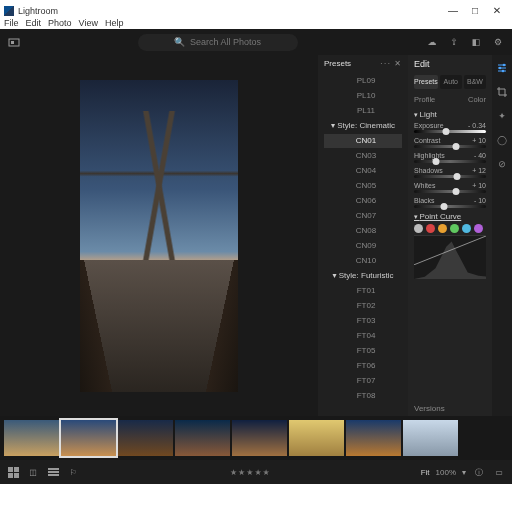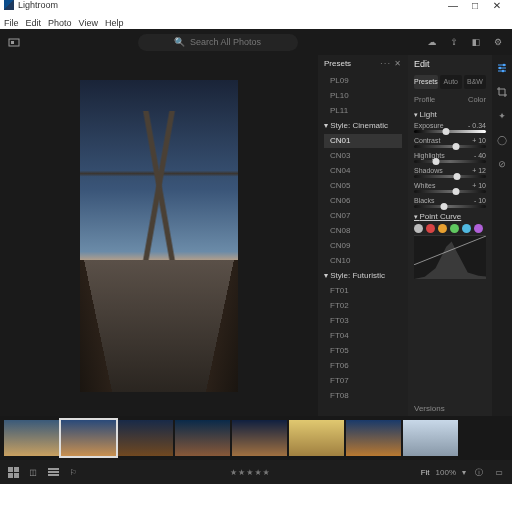--- a/index.html
+++ b/index.html
@@ -1,17 +1,17 @@
 <!DOCTYPE html>
 <html><head>
 <meta charset="utf-8">
 <style>
   * { margin: 0; padding: 0; box-sizing: border-box; font-family: "Segoe UI", Arial, sans-serif; user-select: none; }
   body { width: 512px; height: 512px; background: #fff; overflow: hidden; font-size: 9px; color: #ccc; }
-  .os-title { height: 16px; background: #fff; color: #333; display: flex; align-items: flex-start; padding: 0 4px; }
+  .os-title { height: 16px; background: #fff; color: #333; display: flex; align-items: flex-end; padding: 0 4px; }
   .os-title .logo { width: 10px; height: 10px; background: linear-gradient(135deg,#0a4d8c 50%,#1e3a5f 50%); margin-right: 4px; }
   .os-title .spacer { flex: 1; }
   .os-ctrl { width: 22px; text-align: center; font-size: 10px; color: #333; }
   .menu-bar { height: 13px; background: #fff; color: #333; padding: 0 4px; display: flex; gap: 7px; align-items: center; }
   .app { position: relative; height: 455px; background: #1a1a1a; }
   .toolbar { height: 26px; background: #1a1a1a; display: flex; align-items: center; padding: 0 6px; gap: 6px; }
   .toolbar .home { width: 16px; height: 16px; display:flex; align-items:center; justify-content:center; color:#999;}
   .toolbar .search { flex: 0 0 160px; margin-left: 110px; height: 17px; background: #242424; border-radius: 9px; display: flex; align-items: center; justify-content: center; color: #777; gap: 4px; }
   .toolbar .tspacer { flex: 1; }
   .toolbar .ticon { width: 16px; height: 16px; display: flex; align-items:center; justify-content:center; color:#999;}
@@ -27,21 +27,21 @@
      linear-gradient(80deg, transparent 48%, #4a4035 49%, #4a4035 51%, transparent 52%),
      linear-gradient(to bottom, transparent 40%, #3a3530 42%, transparent 44%);
   }
   .persp-l { position:absolute; left:0; top:58%; bottom:0; width:50%;
      background: linear-gradient(78deg, #1a1510 0%, #2a2018 30%, transparent 30%); }
   .persp-r { position:absolute; right:0; top:58%; bottom:0; width:50%;
      background: linear-gradient(-78deg, #1a1510 0%, #2a2018 30%, transparent 30%); }
   .presets { width: 90px; background: #202020; padding: 4px 6px; font-size: 8px; color: #aaa; overflow:hidden;}
   .presets .hdr { display: flex; align-items: center; justify-content: space-between; color: #ddd; margin-bottom: 6px; }
   .presets .hdr .dots { letter-spacing: 1px; color:#888;}
-  .plist { display: flex; flex-direction: column; gap: 1px; }
+  .plist { display: flex; flex-direction: column; gap: 1px; text-align: center; }
   .plist .item { height: 14px; line-height: 14px; padding-left: 6px; color: #888; white-space:nowrap; overflow:hidden;}
   .plist .group { color: #ccc; padding-left: 0;}
   .plist .item.sel { background: #353535; color: #e5e5e5; }
   .edit { width: 84px; background: #232323; padding: 4px 6px; font-size: 8px; color: #bbb; position:relative; overflow:hidden;}
   .edit .title { color: #e5e5e5; font-size: 9px; margin-bottom: 6px; }
   .edit .tabs { display: flex; gap: 2px; margin-bottom: 6px; }
   .edit .tabs span { flex:1; height: 14px; line-height: 14px; text-align: center; background: #1a1a1a; color:#888; border-radius:2px; font-size:7px;}
   .edit .tabs span.active { background: #333; color:#ddd;}
   .profile { display: flex; align-items:center; justify-content:space-between; color:#888; margin-bottom:6px; font-size:7.5px;}
   .section { color: #ccc; margin: 4px 0 3px 0; font-size: 8px; }

